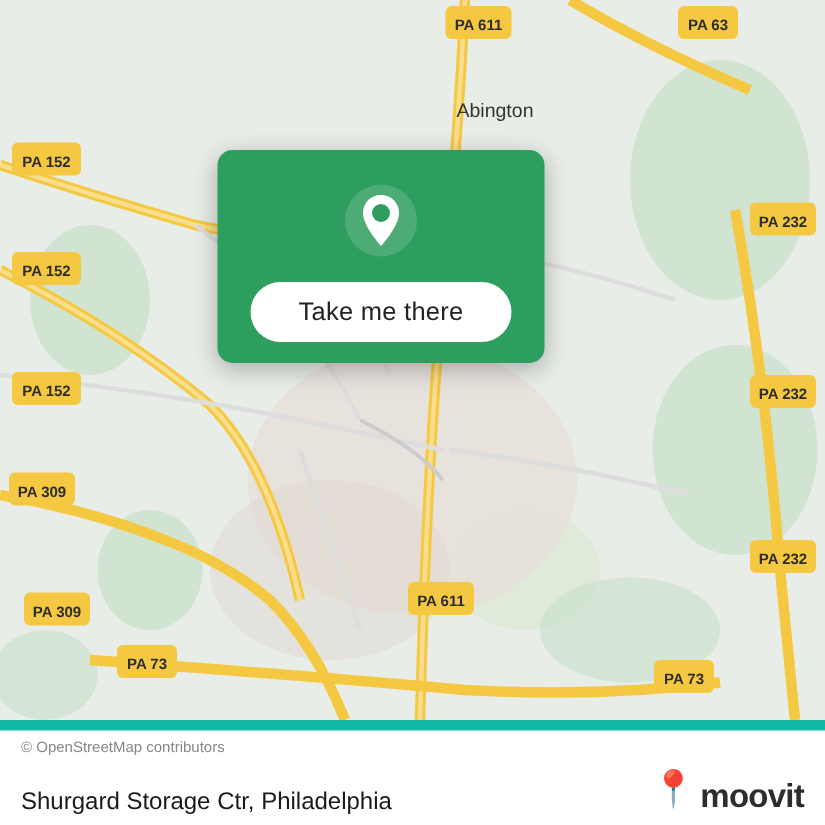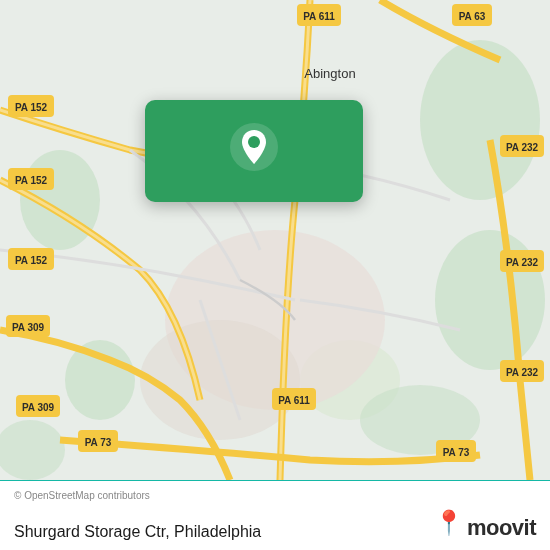--- a/index.html
+++ b/index.html
@@ -63,21 +63,21 @@
 
     
     #bottom-bar {
       width: 550px;
       height: 70px;
       background: white;
       display: flex;
       flex-direction: column;
       justify-content: center;
       padding: 0 14px;
-      border-top: 1px solid #14b8a6;
+      border-top: 7px solid #14b8a6;
       position: relative;
     }
 
     #attribution {
       font-size: 10px;
       color: #888;
       margin-bottom: 4px;
     }
 
     #location-row {
@@ -198,20 +198,21 @@
   </svg>
 
   
   <div id="popup-card">
 
     <svg id="pin-icon" viewBox="0 0 50 50" xmlns="http://www.w3.org/2000/svg">
       <circle cx="25" cy="25" r="24" fill="white" opacity="0.15"></circle>
       <path d="M25 8 C18,8 13,13.5 13,20 C13,29 25,42 25,42 C25,42 37,29 37,20 C37,13.5 32,8 25,8 Z" fill="white"></path>
       <circle cx="25" cy="20" r="6" fill="#2e9e5e"></circle>
     </svg>
+    <button id="take-me-there-btn">Take me there</button>
   </div>
 </div>
 
 <div id="bottom-bar">
   <div id="attribution">© OpenStreetMap contributors</div>
   <div id="location-row">
     <span id="location-name">Shurgard Storage Ctr, Philadelphia</span>
     <div id="moovit-logo">
       <span id="moovit-pin" style="color:#e8304a; font-size:24px;">📍</span>
       <span id="moovit-text">moovit</span>

